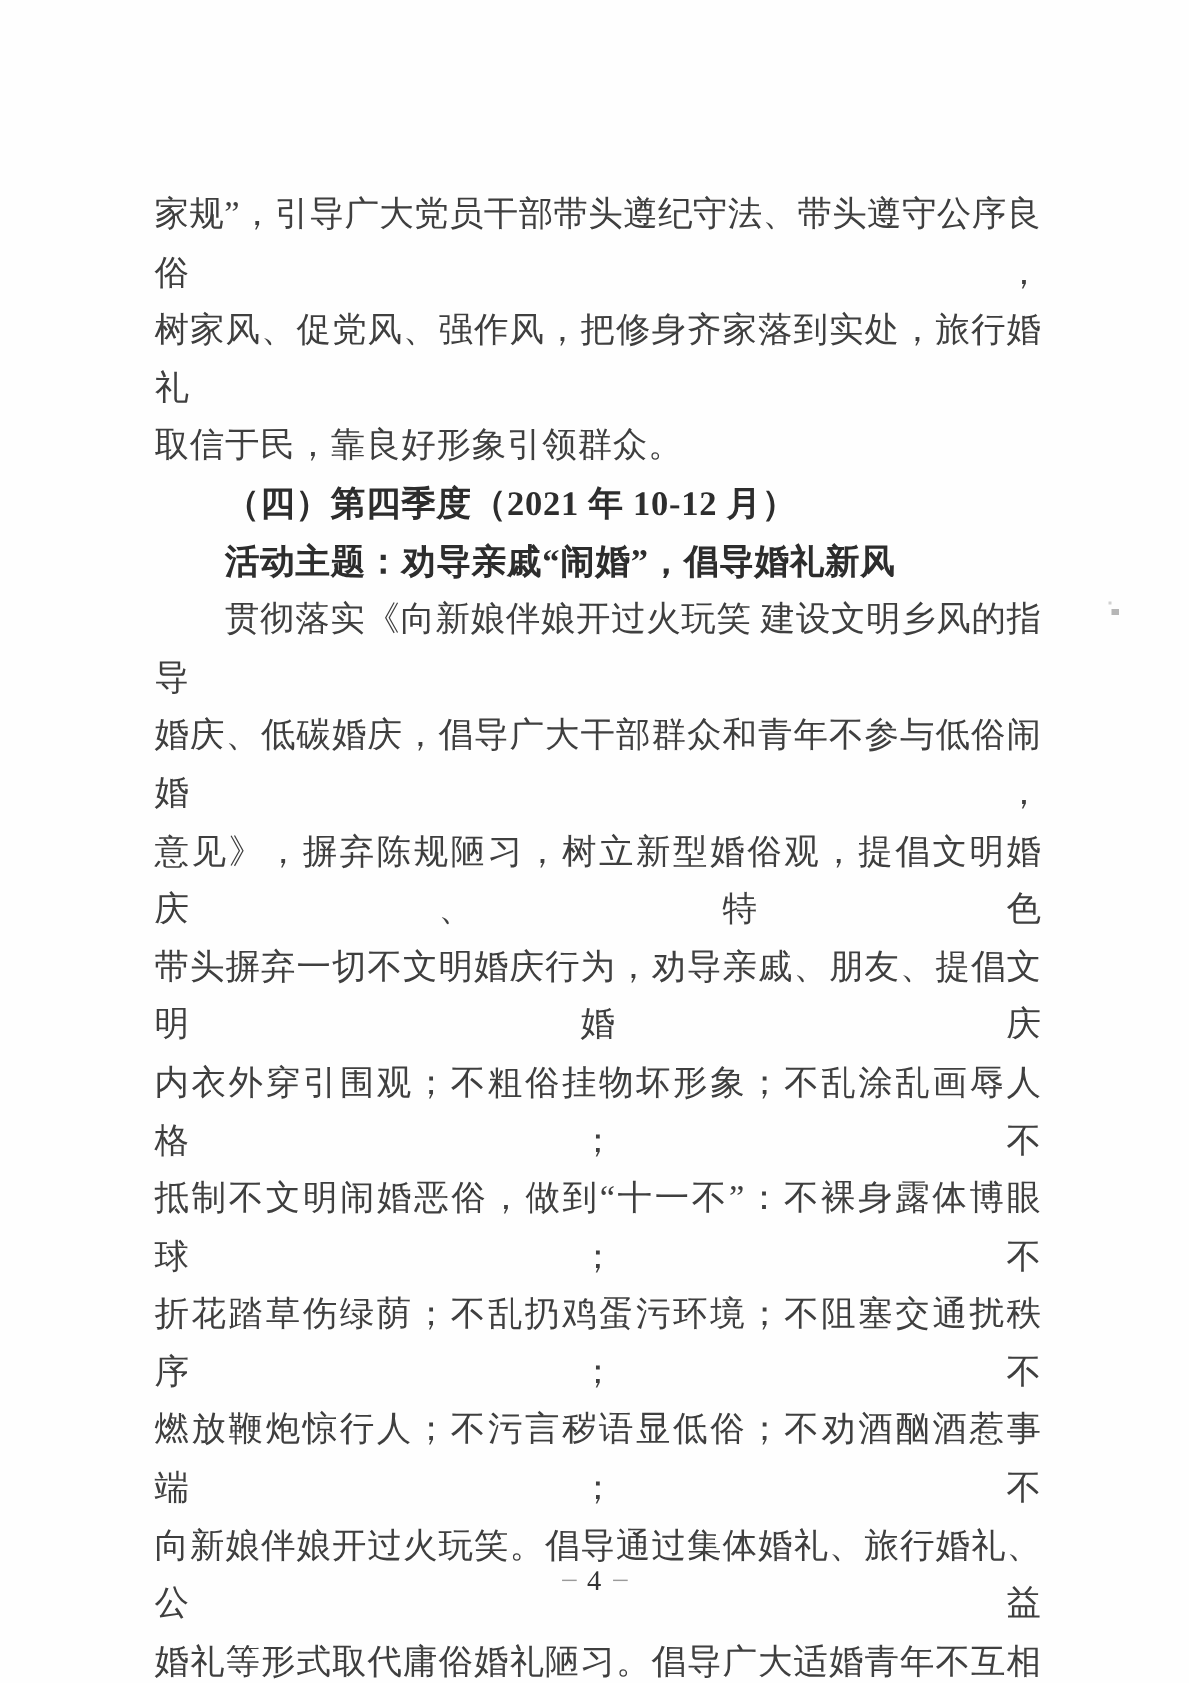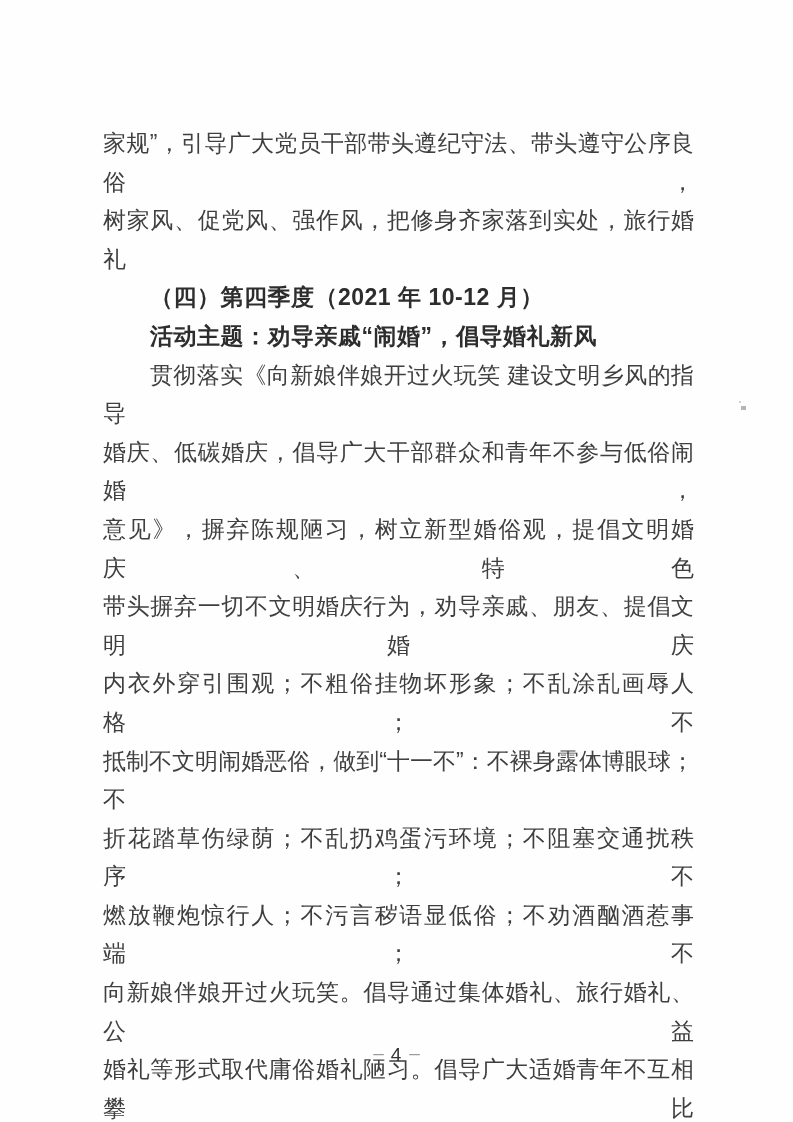--- a/index.html
+++ b/index.html
@@ -6,21 +6,21 @@
     margin: 0;
     padding: 0;
     background: #ffffff;
   }
   .page {
     position: relative;
     width: 793px;
     height: 1122px;
     background: #fefefe;
     overflow: hidden;
-    font-family: Liberation Sans, sans-serif;
+    font-family: Liberation Serif, serif;
   }
   .content {
     position: absolute;
     left: 103px;
     top: 124px;
     width: 591px;
     color: #3f3f3f;
     font-size: 23px;
     line-height: 38.6px;
   }
@@ -68,20 +68,21 @@
   .speck1 { left: 741px; top: 406px; width: 5px; height: 4px; }
   .speck2 { left: 739px; top: 401px; width: 2px; height: 2px; opacity: 0.4; }
 </style>
 </head>
 <body>
 
 <div class="page">
   <div class="content" id="lines-container">
       <div class="line justify"><span>家规”，引导广大党员干部带头遵纪守法、带头遵守公序良俗，</span></div>
       <div class="line justify"><span>树家风、促党风、强作风，把修身齐家落到实处，旅行婚礼</span></div>
+      <div class="line"><span>取信于民，靠良好形象引领群众。</span></div>
       <div class="line indent"><span class="bold">（四）第四季度（2021 年 10-12 月）</span></div>
       <div class="line indent"><span class="bold">活动主题：劝导亲戚“闹婚”，倡导婚礼新风</span></div>
       <div class="line justify indent"><span>贯彻落实《向新娘伴娘开过火玩笑 建设文明乡风的指导</span></div>
       <div class="line justify"><span>婚庆、低碳婚庆，倡导广大干部群众和青年不参与低俗闹婚，</span></div>
       <div class="line justify"><span>意见》，摒弃陈规陋习，树立新型婚俗观，提倡文明婚庆、特色</span></div>
       <div class="line justify"><span>带头摒弃一切不文明婚庆行为，劝导亲戚、朋友、提倡文明婚庆</span></div>
       <div class="line justify"><span>内衣外穿引围观；不粗俗挂物坏形象；不乱涂乱画辱人格；不</span></div>
       <div class="line justify"><span>抵制不文明闹婚恶俗，做到“十一不”：不裸身露体博眼球；不</span></div>
       <div class="line justify"><span>折花踏草伤绿荫；不乱扔鸡蛋污环境；不阻塞交通扰秩序；不</span></div>
       <div class="line justify"><span>燃放鞭炮惊行人；不污言秽语显低俗；不劝酒酗酒惹事端；不</span></div>

